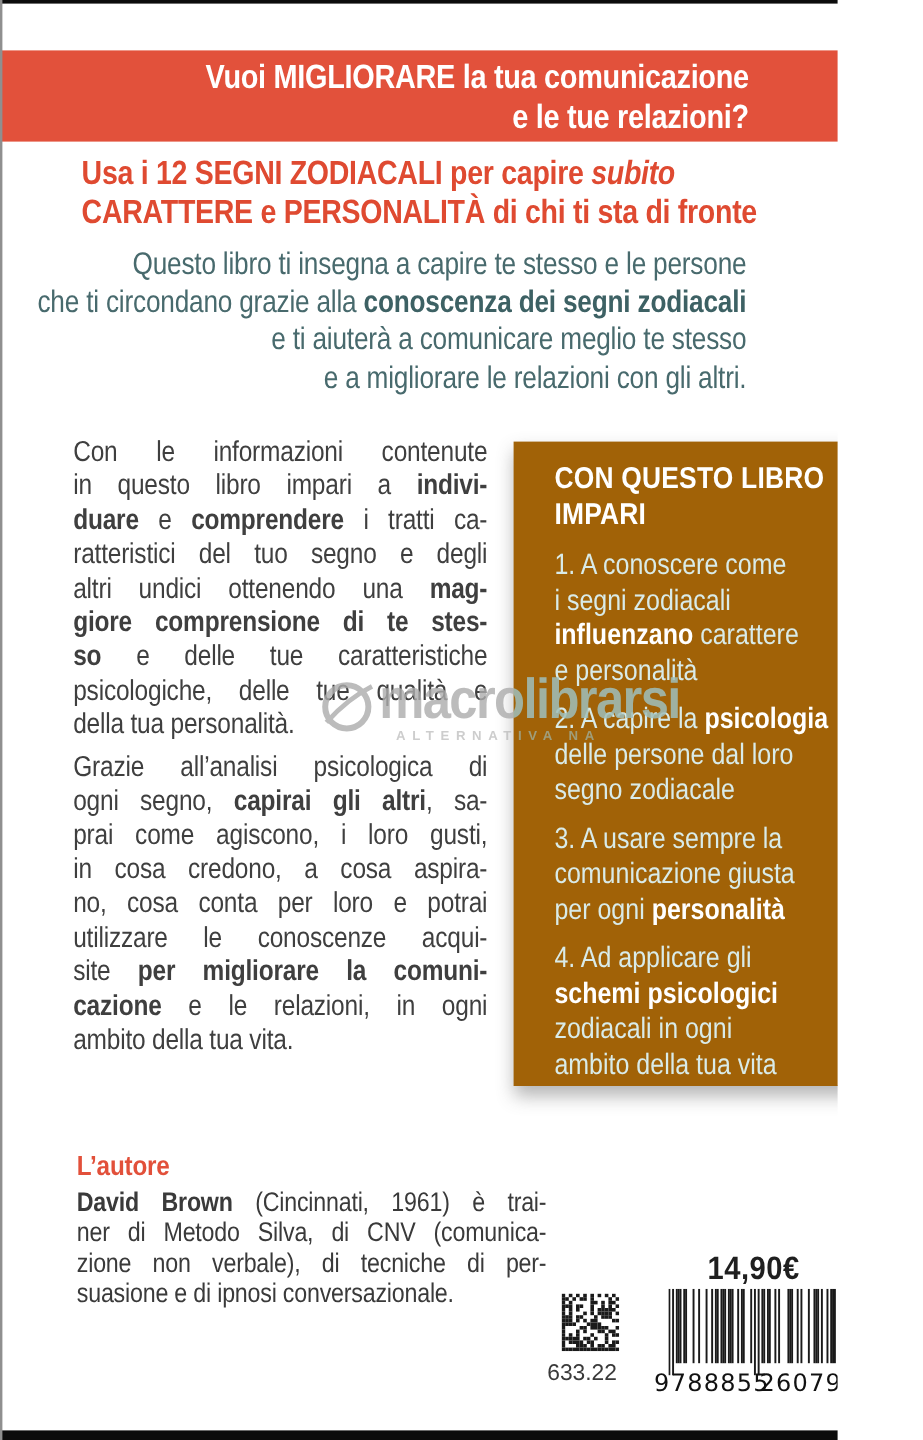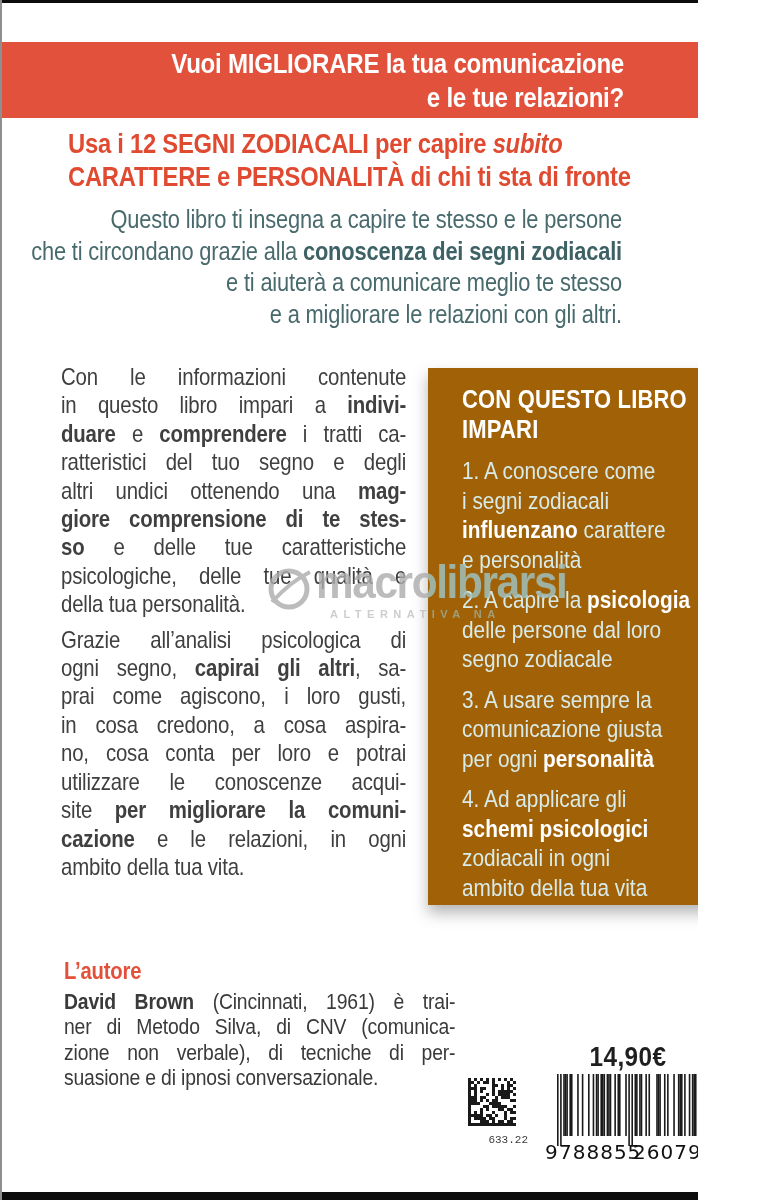--- a/index.html
+++ b/index.html
@@ -107,22 +107,22 @@
   }
 
   
   .price{
     position:absolute;left:560px;top:1042px;width:136px;text-align:center;
     color:#1F1F1F;font-size:27px;font-weight:bold;letter-spacing:0.5px;
     transform:scaleX(0.9);transform-origin:center top;
   }
   .datamatrix{position:absolute;left:468px;top:1078px;width:48px;height:48px;}
   .dm-label{
-    position:absolute;left:456px;top:1134px;width:72px;text-align:right;
-    color:#3a3a3a;font-size:11px;font-family:Liberation Mono, monospace;
+    position:absolute;left:456px;top:1134px;width:72px;text-align:left;
+    color:#3a3a3a;font-size:19px;font-family:Liberation Sans, sans-serif;
   }
   .barcode{position:absolute;left:545px;top:1074px;width:165px;height:90px;}
   .barcode-bars{position:absolute;left:12px;top:0;}
   .barcode-digits{
     position:absolute;left:0;top:64px;width:165px;display:flex;
     color:#111111;font-size:20px;letter-spacing:1px;
     font-family:"DejaVu Sans","Liberation Sans",sans-serif;
   }
   .bc-first{width:14px;text-align:left;padding-top:2px;}
   .bc-left{width:74px;text-align:center;padding-top:2px;}

